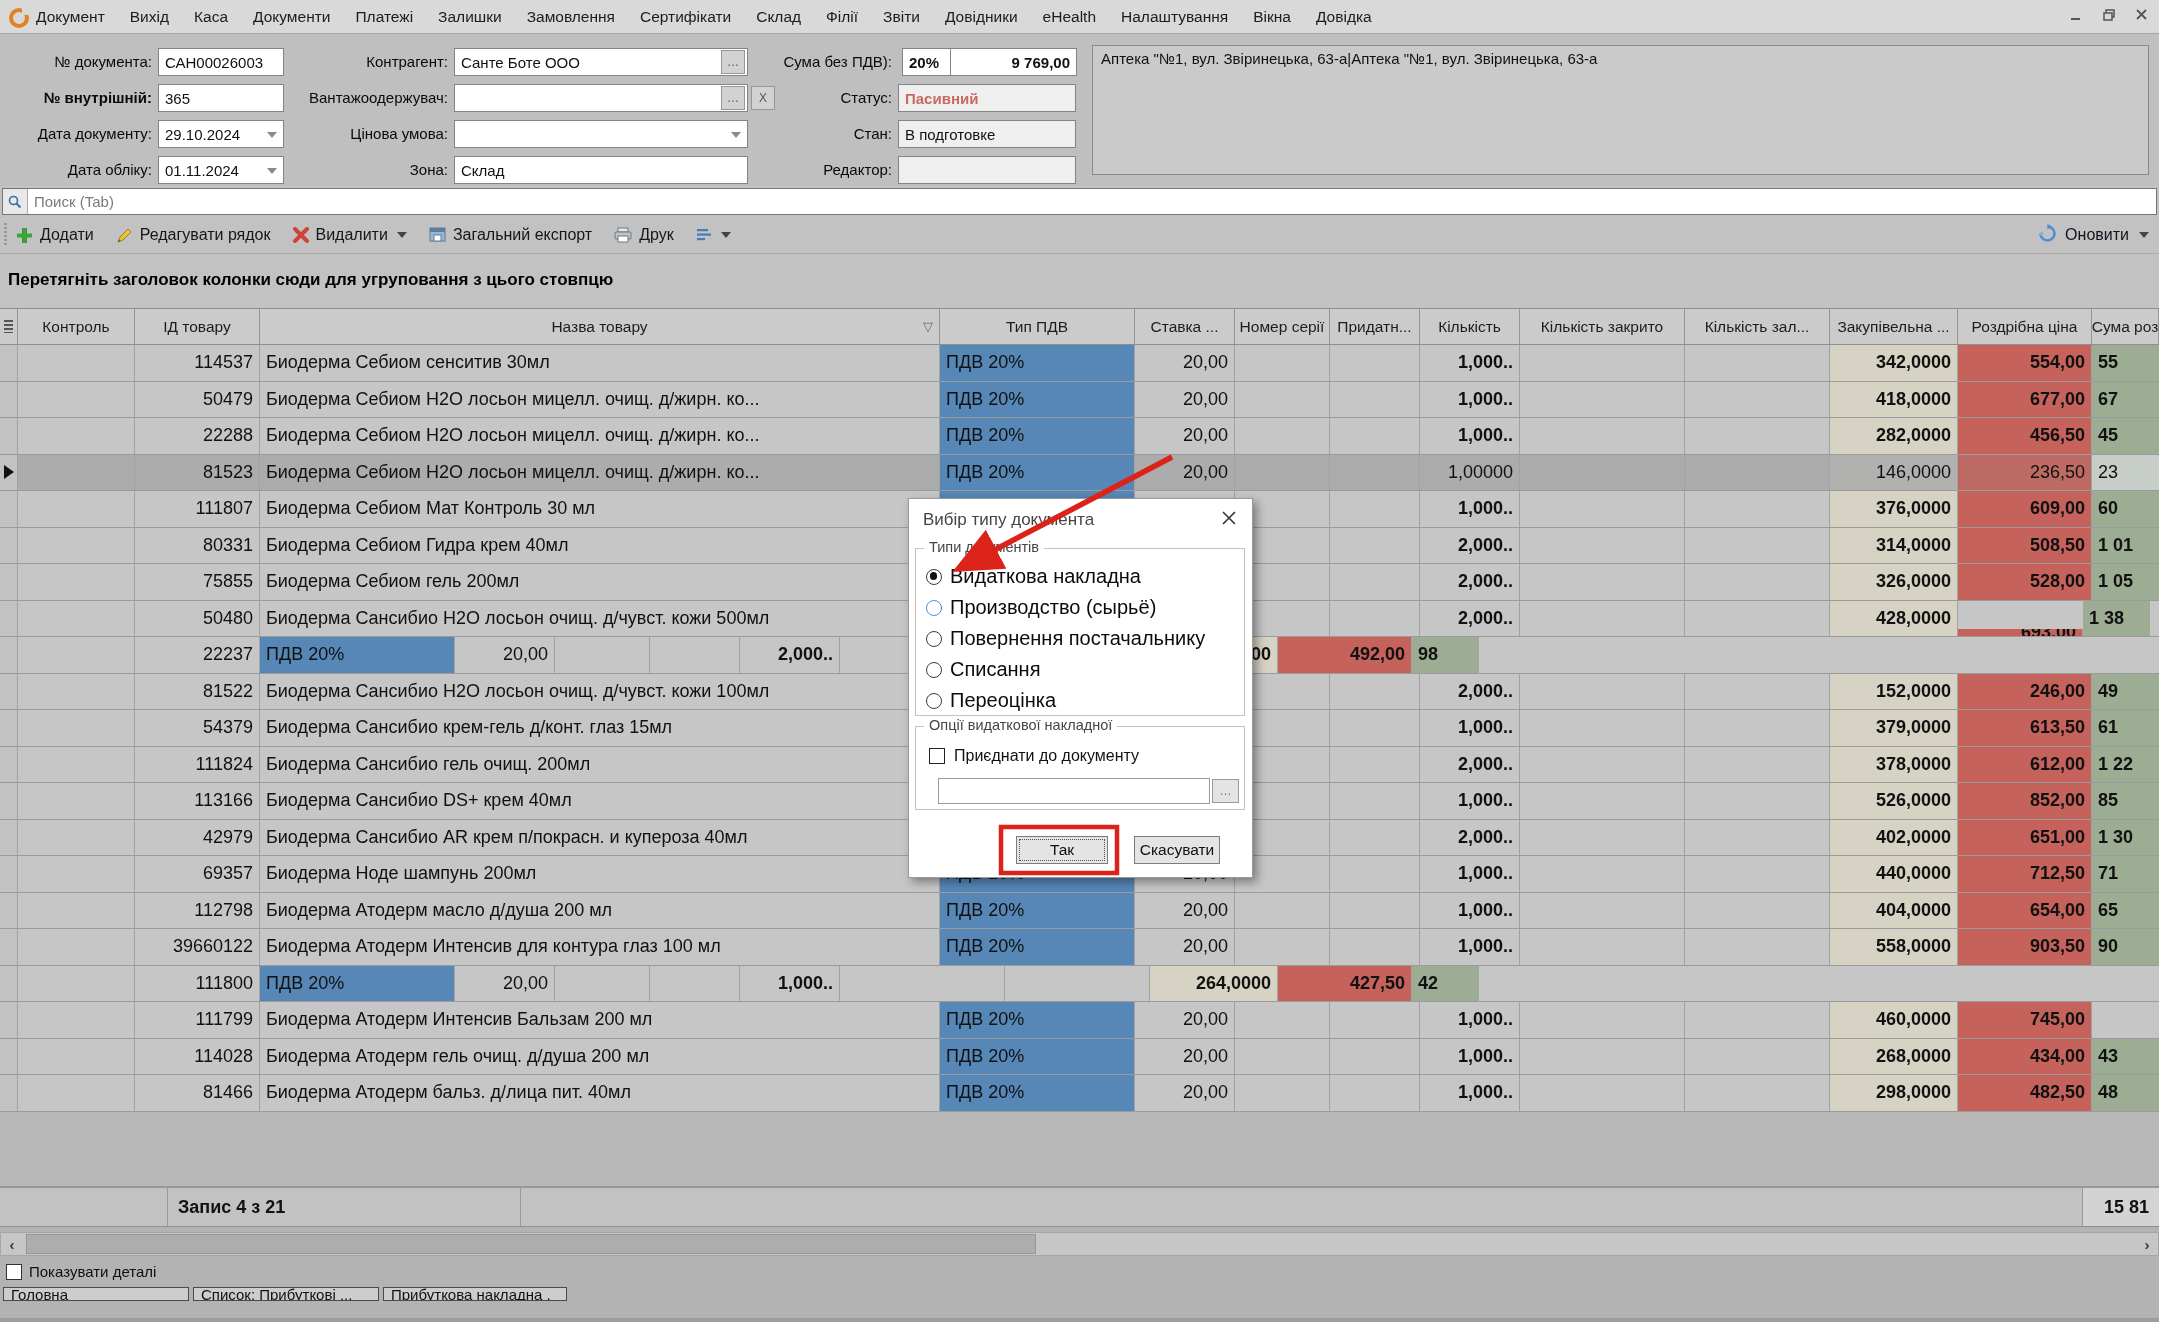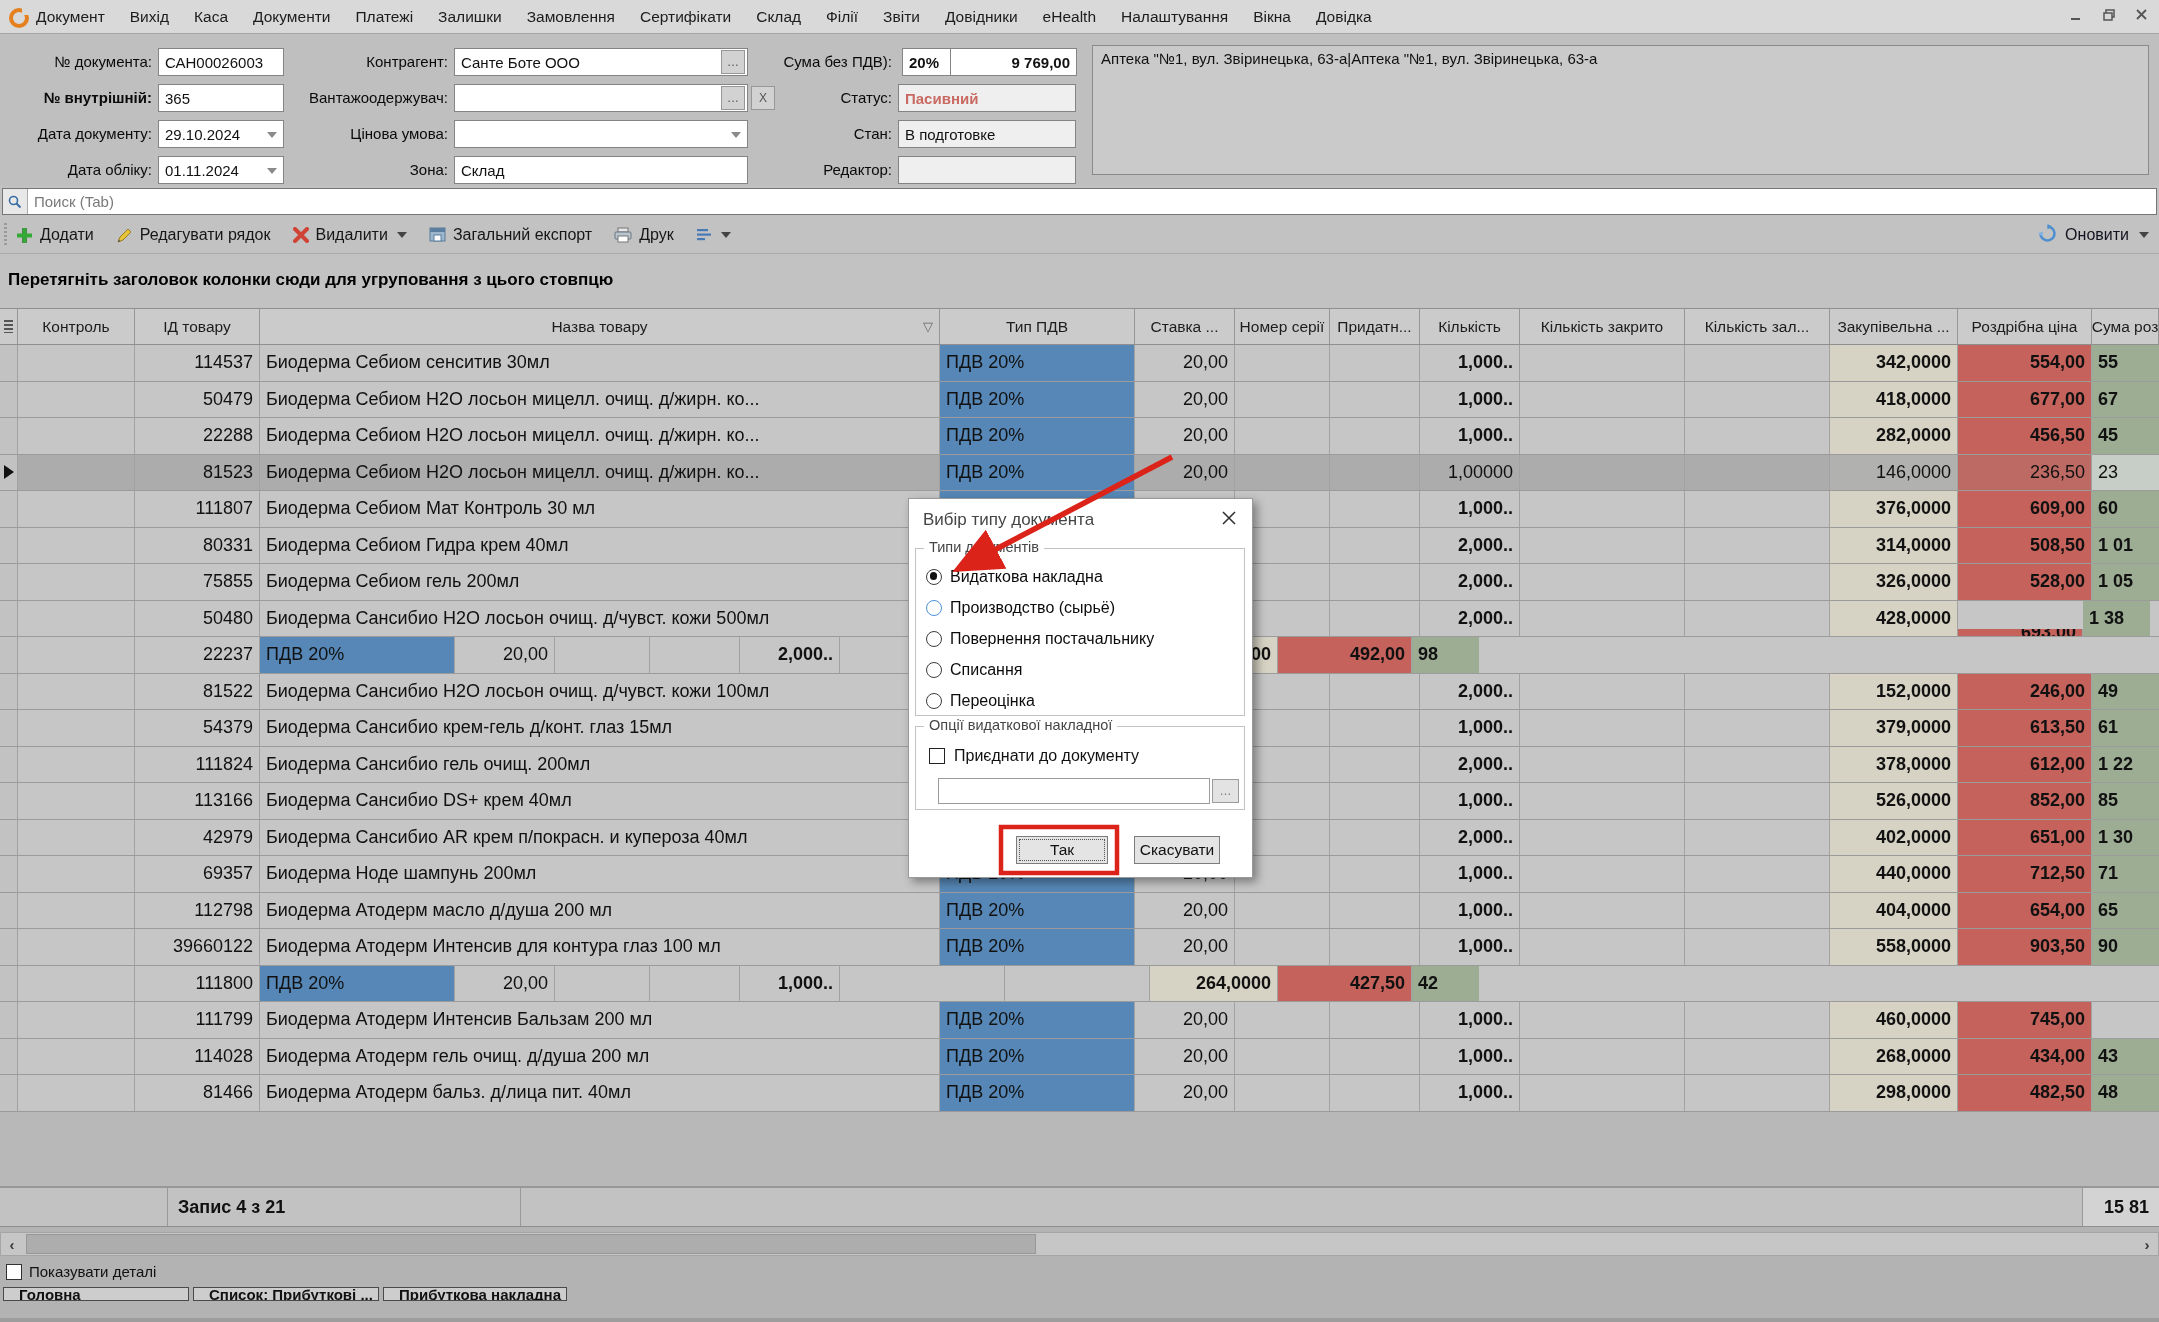--- a/index.html
+++ b/index.html
@@ -89,35 +89,35 @@
   .bottom-area{position:absolute;left:0;top:1227px;width:2159px;height:95px;background:#b3b3b3;}
   .hscroll{position:absolute;left:0;top:5px;width:2159px;height:24px;background:#c6c6c6;
            border:1px solid #a5a5a5;box-sizing:border-box;}
   .hs-arrow{position:absolute;top:0;width:22px;height:22px;display:flex;align-items:center;
             justify-content:center;color:#3a3a3a;font-size:15px;font-weight:bold;}
   .hs-thumb{position:absolute;left:25px;top:1px;width:1010px;height:20px;background:#adadad;border:1px solid #979797;box-sizing:border-box;}
   .details-row{position:absolute;left:6px;top:36px;display:flex;align-items:center;gap:7px;font-size:15px;}
   .cbx{width:16px;height:16px;background:#fff;border:1.5px solid #333;box-sizing:border-box;}
   .tabs{position:absolute;left:3px;top:60px;display:flex;gap:4px;}
   .tab{height:14px;border:1.5px solid #4a4a4a;box-sizing:border-box;background:#cdcdcd;font-size:15px;
-       display:flex;align-items:center;padding:0 15px;white-space:nowrap;overflow:hidden;font-weight:bold;}
+       display:flex;align-items:center;padding:0 7px;white-space:nowrap;overflow:hidden;}
   .tab1{width:186px;}.tab2{width:186px;}.tab3{width:184px;}
   .bottom-strip{position:absolute;left:0;top:1318px;width:2159px;height:4px;background:#9d9d9d;}
   
   .dialog{position:absolute;left:908px;top:498px;width:345px;height:380px;background:#fff;
           border:1px solid #9a9a9a;box-shadow:4px 4px 9px rgba(0,0,0,.38);z-index:50;box-sizing:border-box;}
   .dlg-title{position:absolute;left:14px;top:11px;font-size:17px;color:#454545;}
   .dlg-close{position:absolute;right:12px;top:8px;font-size:18px;color:#333;width:22px;height:22px;
              display:flex;align-items:center;justify-content:center;}
   .groupbox{position:absolute;border:1px solid #c3c3c3;box-sizing:border-box;}
   .gb-label{position:absolute;top:-10px;left:8px;background:#fff;padding:0 5px;font-size:14.5px;color:#454545;}
   .g1{left:6px;top:49px;width:330px;height:168px;}
   .g2{left:6px;top:227px;width:330px;height:84px;}
   .radio-list{position:absolute;left:10px;top:12px;right:6px;}
-  .radio-row{display:flex;align-items:center;gap:8px;height:31px;font-size:16px;color:#0c0c0c;}
+  .radio-row{display:flex;align-items:center;gap:8px;height:31px;font-size:20px;color:#0c0c0c;}
   .rdo{width:16px;height:16px;border:1.6px solid #3c3c3c;border-radius:50%;box-sizing:border-box;
        background:#fff;position:relative;flex:0 0 auto;}
   .rdo.blue{border-color:#4a90d9;}
   .rdo.checked:after{content:"";position:absolute;left:2.6px;top:2.6px;width:7.5px;height:7.5px;
        border-radius:50%;background:#111;}
   .dlg-check{position:absolute;left:20px;top:248px;display:flex;align-items:center;gap:9px;font-size:16px;}
   .dlg-check .cbx{border-color:#222;}
   .dlg-input{position:absolute;left:29px;top:279px;width:272px;height:26px;border:1px solid #9b9b9b;
              background:#fff;box-sizing:border-box;}
   .dlg-input-btn{position:absolute;left:303px;top:280px;width:27px;height:24px;background:#e3e3e3;

